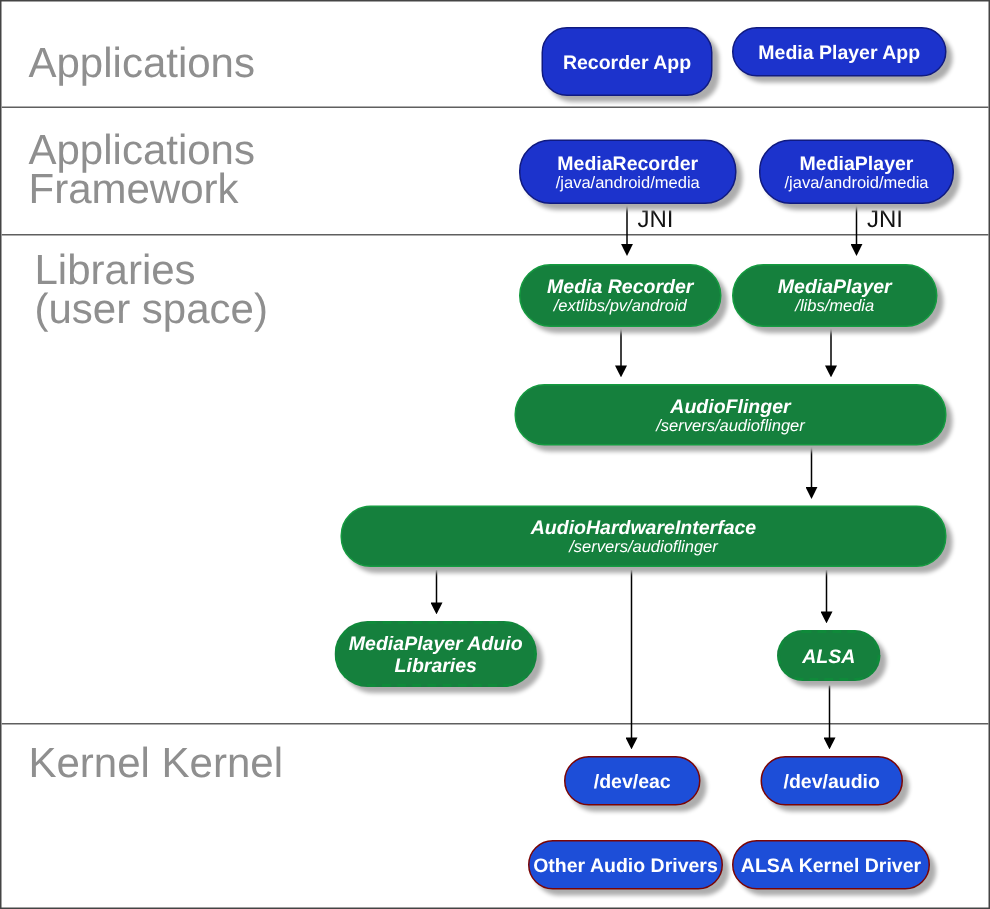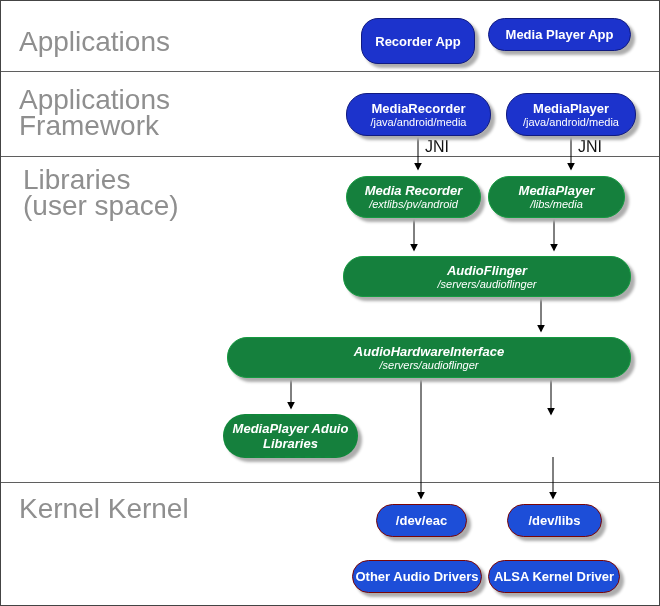--- a/index.html
+++ b/index.html
@@ -112,26 +112,29 @@
 
   <div class="pill green" style="left:226px;top:336px;width:404px;height:41px;border-radius:20px">
     <span class="t">AudioHardwareInterface</span>
     <span class="s">/servers/audioflinger</span>
   </div>
 
   <div class="pill green dashed" style="left:222px;top:413px;width:135px;height:44px;border-radius:22px">
     <span class="t">MediaPlayer Aduio
 Libraries</span>
   </div>
+  <div class="pill green dashed" style="left:517px;top:419px;width:69px;height:34px;border-radius:17px">
+    <span class="t">ALSA</span>
+  </div>
 
   <div class="pill red" style="left:375px;top:503px;width:91px;height:33px;border-radius:17px">
     <span class="t">/dev/eac</span>
   </div>
   <div class="pill red" style="left:506px;top:503px;width:95px;height:33px;border-radius:17px">
-    <span class="t">/dev/libs</span>
+    <span class="t">/dev/audio</span>
   </div>
   <div class="pill red" style="left:351px;top:559px;width:130px;height:33px;border-radius:17px">
     <span class="t">Other Audio Drivers</span>
   </div>
   <div class="pill red" style="left:487px;top:559px;width:132px;height:33px;border-radius:17px">
     <span class="t">ALSA Kernel Driver</span>
   </div>
 
 </div>
 

